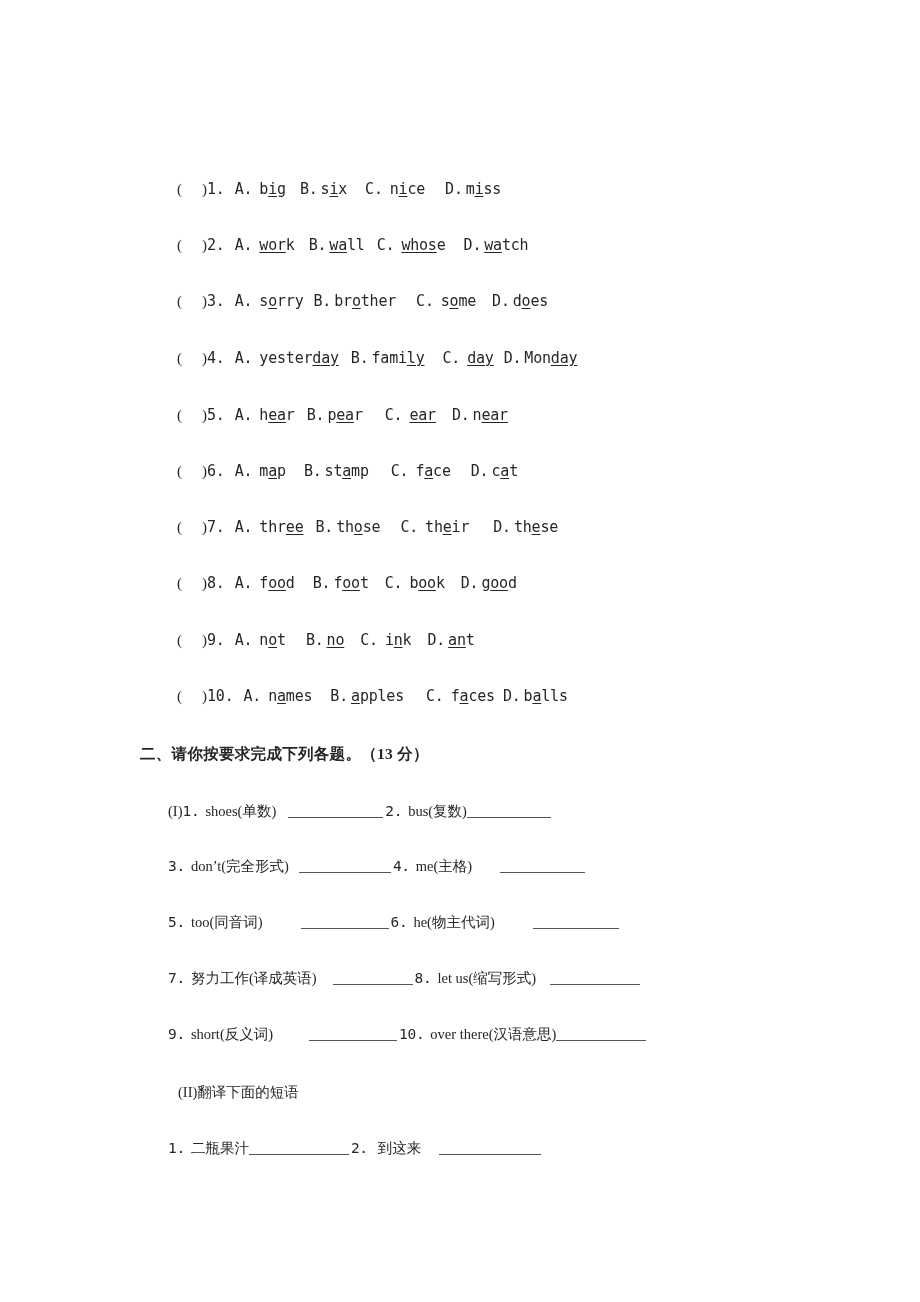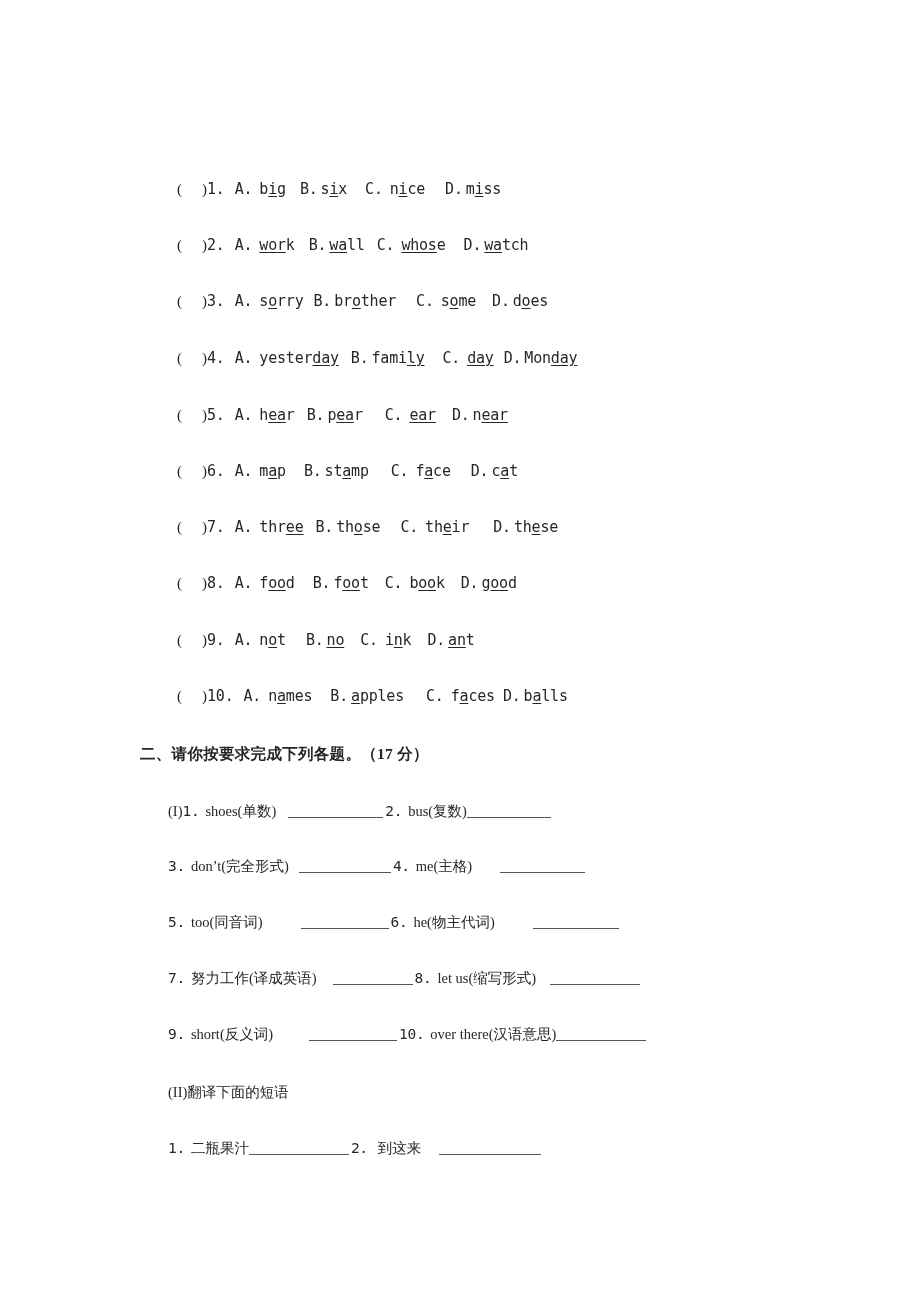--- a/index.html
+++ b/index.html
@@ -72,21 +72,21 @@
     letter-spacing: 0;
   }
   .blank {
     display: inline-block;
     border-bottom: 1px solid #555;
     height: 0.95em;
     vertical-align: -2px;
   }
   .sub-heading {
     position: absolute;
-    left: 168px;
+    left: 178px;
     font-size: 14.5px;
     white-space: nowrap;
     font-family: "Liberation Serif", "DejaVu Serif", serif;
   }
   .sp { display: inline-block; }
 </style>
 </head>
 <body>
 
 <div class="page">
@@ -96,21 +96,21 @@
   <div class="q-row" id="q2" style="top:236px;"><span class="paren"><span class="paren">(</span><span class="sp" style="width: 20px;"></span><span class="paren">)</span></span><span class="qnum">2.</span><span class="sp" style="width: 10px;"></span><span class="opt"><span class="opt-letter">A.</span><span class="sp" style="width: 7px;"></span><span><span class="u">wor</span><span>k</span></span></span><span class="sp" style="width: 14px;"></span><span class="opt"><span class="opt-letter">B.</span><span class="sp" style="width: 3px;"></span><span><span class="u">wa</span><span>ll</span></span></span><span class="sp" style="width: 12px;"></span><span class="opt"><span class="opt-letter">C.</span><span class="sp" style="width: 7px;"></span><span><span class="u">whos</span><span>e</span></span></span><span class="sp" style="width: 18px;"></span><span class="opt"><span class="opt-letter">D.</span><span class="sp" style="width: 3px;"></span><span><span class="u">wa</span><span>tch</span></span></span></div>
   <div class="q-row" id="q3" style="top:292px;"><span class="paren"><span class="paren">(</span><span class="sp" style="width: 20px;"></span><span class="paren">)</span></span><span class="qnum">3.</span><span class="sp" style="width: 10px;"></span><span class="opt"><span class="opt-letter">A.</span><span class="sp" style="width: 7px;"></span><span><span>s</span><span class="u">o</span><span>rry</span></span></span><span class="sp" style="width: 10px;"></span><span class="opt"><span class="opt-letter">B.</span><span class="sp" style="width: 3px;"></span><span><span>br</span><span class="u">o</span><span>ther</span></span></span><span class="sp" style="width: 20px;"></span><span class="opt"><span class="opt-letter">C.</span><span class="sp" style="width: 7px;"></span><span><span>s</span><span class="u">o</span><span>me</span></span></span><span class="sp" style="width: 16px;"></span><span class="opt"><span class="opt-letter">D.</span><span class="sp" style="width: 3px;"></span><span><span>d</span><span class="u">o</span><span>es</span></span></span></div>
   <div class="q-row" id="q4" style="top:349px;"><span class="paren"><span class="paren">(</span><span class="sp" style="width: 20px;"></span><span class="paren">)</span></span><span class="qnum">4.</span><span class="sp" style="width: 10px;"></span><span class="opt"><span class="opt-letter">A.</span><span class="sp" style="width: 7px;"></span><span><span>yester</span><span class="u">day</span></span></span><span class="sp" style="width: 12px;"></span><span class="opt"><span class="opt-letter">B.</span><span class="sp" style="width: 3px;"></span><span><span>fami</span><span class="u">ly</span></span></span><span class="sp" style="width: 18px;"></span><span class="opt"><span class="opt-letter">C.</span><span class="sp" style="width: 7px;"></span><span><span class="u">day</span></span></span><span class="sp" style="width: 10px;"></span><span class="opt"><span class="opt-letter">D.</span><span class="sp" style="width: 3px;"></span><span><span>Mon</span><span class="u">day</span></span></span></div>
   <div class="q-row" id="q5" style="top:406px;"><span class="paren"><span class="paren">(</span><span class="sp" style="width: 20px;"></span><span class="paren">)</span></span><span class="qnum">5.</span><span class="sp" style="width: 10px;"></span><span class="opt"><span class="opt-letter">A.</span><span class="sp" style="width: 7px;"></span><span><span>h</span><span class="u">ea</span><span>r</span></span></span><span class="sp" style="width: 12px;"></span><span class="opt"><span class="opt-letter">B.</span><span class="sp" style="width: 3px;"></span><span><span>p</span><span class="u">ea</span><span>r</span></span></span><span class="sp" style="width: 22px;"></span><span class="opt"><span class="opt-letter">C.</span><span class="sp" style="width: 7px;"></span><span><span class="u">ear</span></span></span><span class="sp" style="width: 16px;"></span><span class="opt"><span class="opt-letter">D.</span><span class="sp" style="width: 3px;"></span><span><span>n</span><span class="u">ear</span></span></span></div>
   <div class="q-row" id="q6" style="top:462px;"><span class="paren"><span class="paren">(</span><span class="sp" style="width: 20px;"></span><span class="paren">)</span></span><span class="qnum">6.</span><span class="sp" style="width: 10px;"></span><span class="opt"><span class="opt-letter">A.</span><span class="sp" style="width: 7px;"></span><span><span>m</span><span class="u">a</span><span>p</span></span></span><span class="sp" style="width: 18px;"></span><span class="opt"><span class="opt-letter">B.</span><span class="sp" style="width: 3px;"></span><span><span>st</span><span class="u">a</span><span>mp</span></span></span><span class="sp" style="width: 22px;"></span><span class="opt"><span class="opt-letter">C.</span><span class="sp" style="width: 7px;"></span><span><span>f</span><span class="u">a</span><span>ce</span></span></span><span class="sp" style="width: 20px;"></span><span class="opt"><span class="opt-letter">D.</span><span class="sp" style="width: 3px;"></span><span><span>c</span><span class="u">a</span><span>t</span></span></span></div>
   <div class="q-row" id="q7" style="top:518px;"><span class="paren"><span class="paren">(</span><span class="sp" style="width: 20px;"></span><span class="paren">)</span></span><span class="qnum">7.</span><span class="sp" style="width: 10px;"></span><span class="opt"><span class="opt-letter">A.</span><span class="sp" style="width: 7px;"></span><span><span>thr</span><span class="u">ee</span></span></span><span class="sp" style="width: 12px;"></span><span class="opt"><span class="opt-letter">B.</span><span class="sp" style="width: 3px;"></span><span><span>th</span><span class="u">o</span><span>se</span></span></span><span class="sp" style="width: 20px;"></span><span class="opt"><span class="opt-letter">C.</span><span class="sp" style="width: 7px;"></span><span><span>th</span><span class="u">e</span><span>ir</span></span></span><span class="sp" style="width: 24px;"></span><span class="opt"><span class="opt-letter">D.</span><span class="sp" style="width: 3px;"></span><span><span>th</span><span class="u">e</span><span>se</span></span></span></div>
   <div class="q-row" id="q8" style="top:574px;"><span class="paren"><span class="paren">(</span><span class="sp" style="width: 20px;"></span><span class="paren">)</span></span><span class="qnum">8.</span><span class="sp" style="width: 10px;"></span><span class="opt"><span class="opt-letter">A.</span><span class="sp" style="width: 7px;"></span><span><span>f</span><span class="u">oo</span><span>d</span></span></span><span class="sp" style="width: 18px;"></span><span class="opt"><span class="opt-letter">B.</span><span class="sp" style="width: 3px;"></span><span><span>f</span><span class="u">oo</span><span>t</span></span></span><span class="sp" style="width: 16px;"></span><span class="opt"><span class="opt-letter">C.</span><span class="sp" style="width: 7px;"></span><span><span>b</span><span class="u">oo</span><span>k</span></span></span><span class="sp" style="width: 16px;"></span><span class="opt"><span class="opt-letter">D.</span><span class="sp" style="width: 3px;"></span><span><span>g</span><span class="u">oo</span><span>d</span></span></span></div>
   <div class="q-row" id="q9" style="top:631px;"><span class="paren"><span class="paren">(</span><span class="sp" style="width: 20px;"></span><span class="paren">)</span></span><span class="qnum">9.</span><span class="sp" style="width: 10px;"></span><span class="opt"><span class="opt-letter">A.</span><span class="sp" style="width: 7px;"></span><span><span>n</span><span class="u">o</span><span>t</span></span></span><span class="sp" style="width: 20px;"></span><span class="opt"><span class="opt-letter">B.</span><span class="sp" style="width: 3px;"></span><span><span class="u">no</span></span></span><span class="sp" style="width: 16px;"></span><span class="opt"><span class="opt-letter">C.</span><span class="sp" style="width: 7px;"></span><span><span>i</span><span class="u">n</span><span>k</span></span></span><span class="sp" style="width: 16px;"></span><span class="opt"><span class="opt-letter">D.</span><span class="sp" style="width: 3px;"></span><span><span class="u">an</span><span>t</span></span></span></div>
   <div class="q-row" id="q10" style="top:687px;"><span class="paren"><span class="paren">(</span><span class="sp" style="width: 20px;"></span><span class="paren">)</span></span><span class="qnum">10.</span><span class="sp" style="width: 10px;"></span><span class="opt"><span class="opt-letter">A.</span><span class="sp" style="width: 7px;"></span><span><span>n</span><span class="u">a</span><span>mes</span></span></span><span class="sp" style="width: 18px;"></span><span class="opt"><span class="opt-letter">B.</span><span class="sp" style="width: 3px;"></span><span><span class="u">a</span><span>pples</span></span></span><span class="sp" style="width: 22px;"></span><span class="opt"><span class="opt-letter">C.</span><span class="sp" style="width: 7px;"></span><span><span>f</span><span class="u">a</span><span>ces</span></span></span><span class="sp" style="width: 8px;"></span><span class="opt"><span class="opt-letter">D.</span><span class="sp" style="width: 3px;"></span><span><span>b</span><span class="u">a</span><span>lls</span></span></span></div>
 
-  <div id="heading-2" class="section-heading">二、请你按要求完成下列各题。（17 分）</div>
+  <div id="heading-2" class="section-heading">二、请你按要求完成下列各题。（13 分）</div>
 
   <div class="p2-row" id="p2r1" style="top:802px;"><span class="cjk">(I)</span><span><span>1.</span><span class="sp" style="width: 6px;"></span><span class="cjk">shoes(单数)</span><span class="sp" style="width: 12px;"></span><span class="blank" style="width: 95px;"></span></span><span class="sp" style="width: 2px;"></span><span><span>2.</span><span class="sp" style="width: 6px;"></span><span class="cjk">bus(复数)</span><span class="blank" style="width: 84px;"></span></span></div>
   <div class="p2-row" id="p2r2" style="top:857px;"><span><span>3.</span><span class="sp" style="width: 6px;"></span><span class="cjk">don’t(完全形式)</span><span class="sp" style="width: 10px;"></span><span class="blank" style="width: 92px;"></span></span><span class="sp" style="width: 2px;"></span><span><span>4.</span><span class="sp" style="width: 6px;"></span><span class="cjk">me(主格)</span><span class="sp" style="width: 28px;"></span><span class="blank" style="width: 85px;"></span></span></div>
   <div class="p2-row" id="p2r3" style="top:913px;"><span><span>5.</span><span class="sp" style="width: 6px;"></span><span class="cjk">too(同音词)</span><span class="sp" style="width: 38px;"></span><span class="blank" style="width: 88px;"></span></span><span class="sp" style="width: 2px;"></span><span><span>6.</span><span class="sp" style="width: 6px;"></span><span class="cjk">he(物主代词)</span><span class="sp" style="width: 38px;"></span><span class="blank" style="width: 86px;"></span></span></div>
   <div class="p2-row" id="p2r4" style="top:969px;"><span><span>7.</span><span class="sp" style="width: 6px;"></span><span class="cjk">努力工作(译成英语)</span><span class="sp" style="width: 16px;"></span><span class="blank" style="width: 80px;"></span></span><span class="sp" style="width: 2px;"></span><span><span>8.</span><span class="sp" style="width: 6px;"></span><span class="cjk">let us(缩写形式)</span><span class="sp" style="width: 14px;"></span><span class="blank" style="width: 90px;"></span></span></div>
   <div class="p2-row" id="p2r5" style="top:1025px;"><span><span>9.</span><span class="sp" style="width: 6px;"></span><span class="cjk">short(反义词)</span><span class="sp" style="width: 36px;"></span><span class="blank" style="width: 88px;"></span></span><span class="sp" style="width: 2px;"></span><span><span>10.</span><span class="sp" style="width: 6px;"></span><span class="cjk">over there(汉语意思)</span><span class="blank" style="width: 90px;"></span></span></div>
 
   <div class="sub-heading" id="part2-heading" style="top:1083px;">(II)翻译下面的短语</div>
 
   <div class="p2-row" id="p2r6" style="top:1139px;"><span><span>1.</span><span class="sp" style="width: 6px;"></span><span class="cjk">二瓶果汁</span><span class="blank" style="width: 100px;"></span></span><span class="sp" style="width: 2px;"></span><span><span>2.</span><span class="sp" style="width: 10px;"></span><span class="cjk">到这来</span><span class="sp" style="width: 18px;"></span><span class="blank" style="width: 102px;"></span></span></div>

